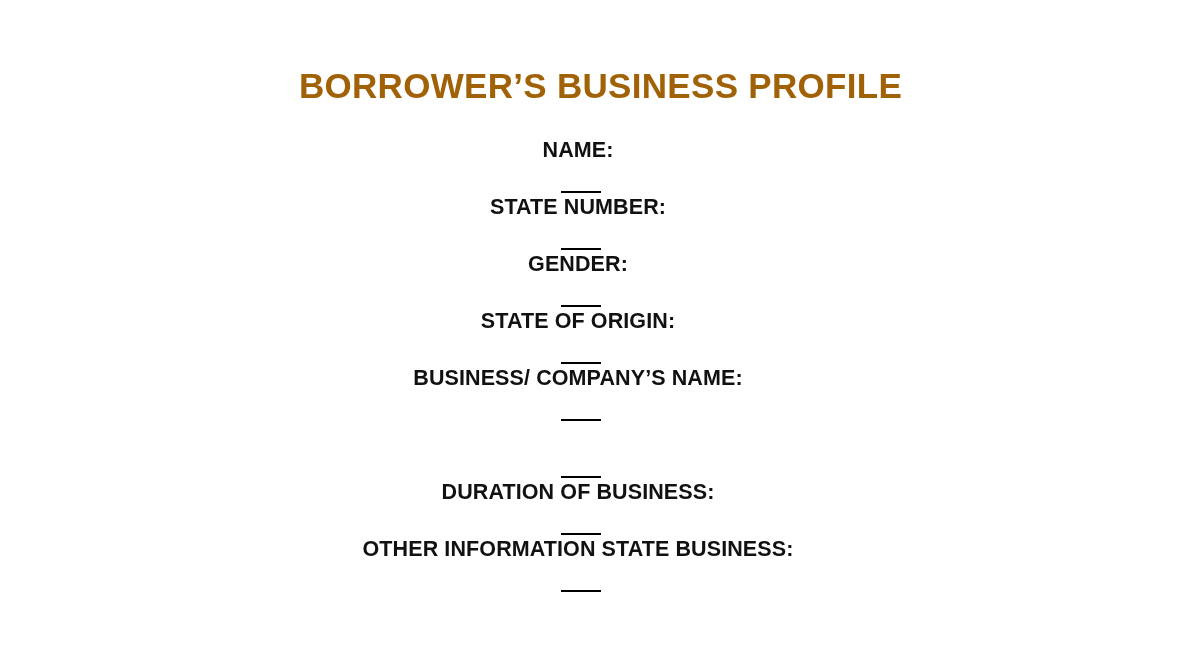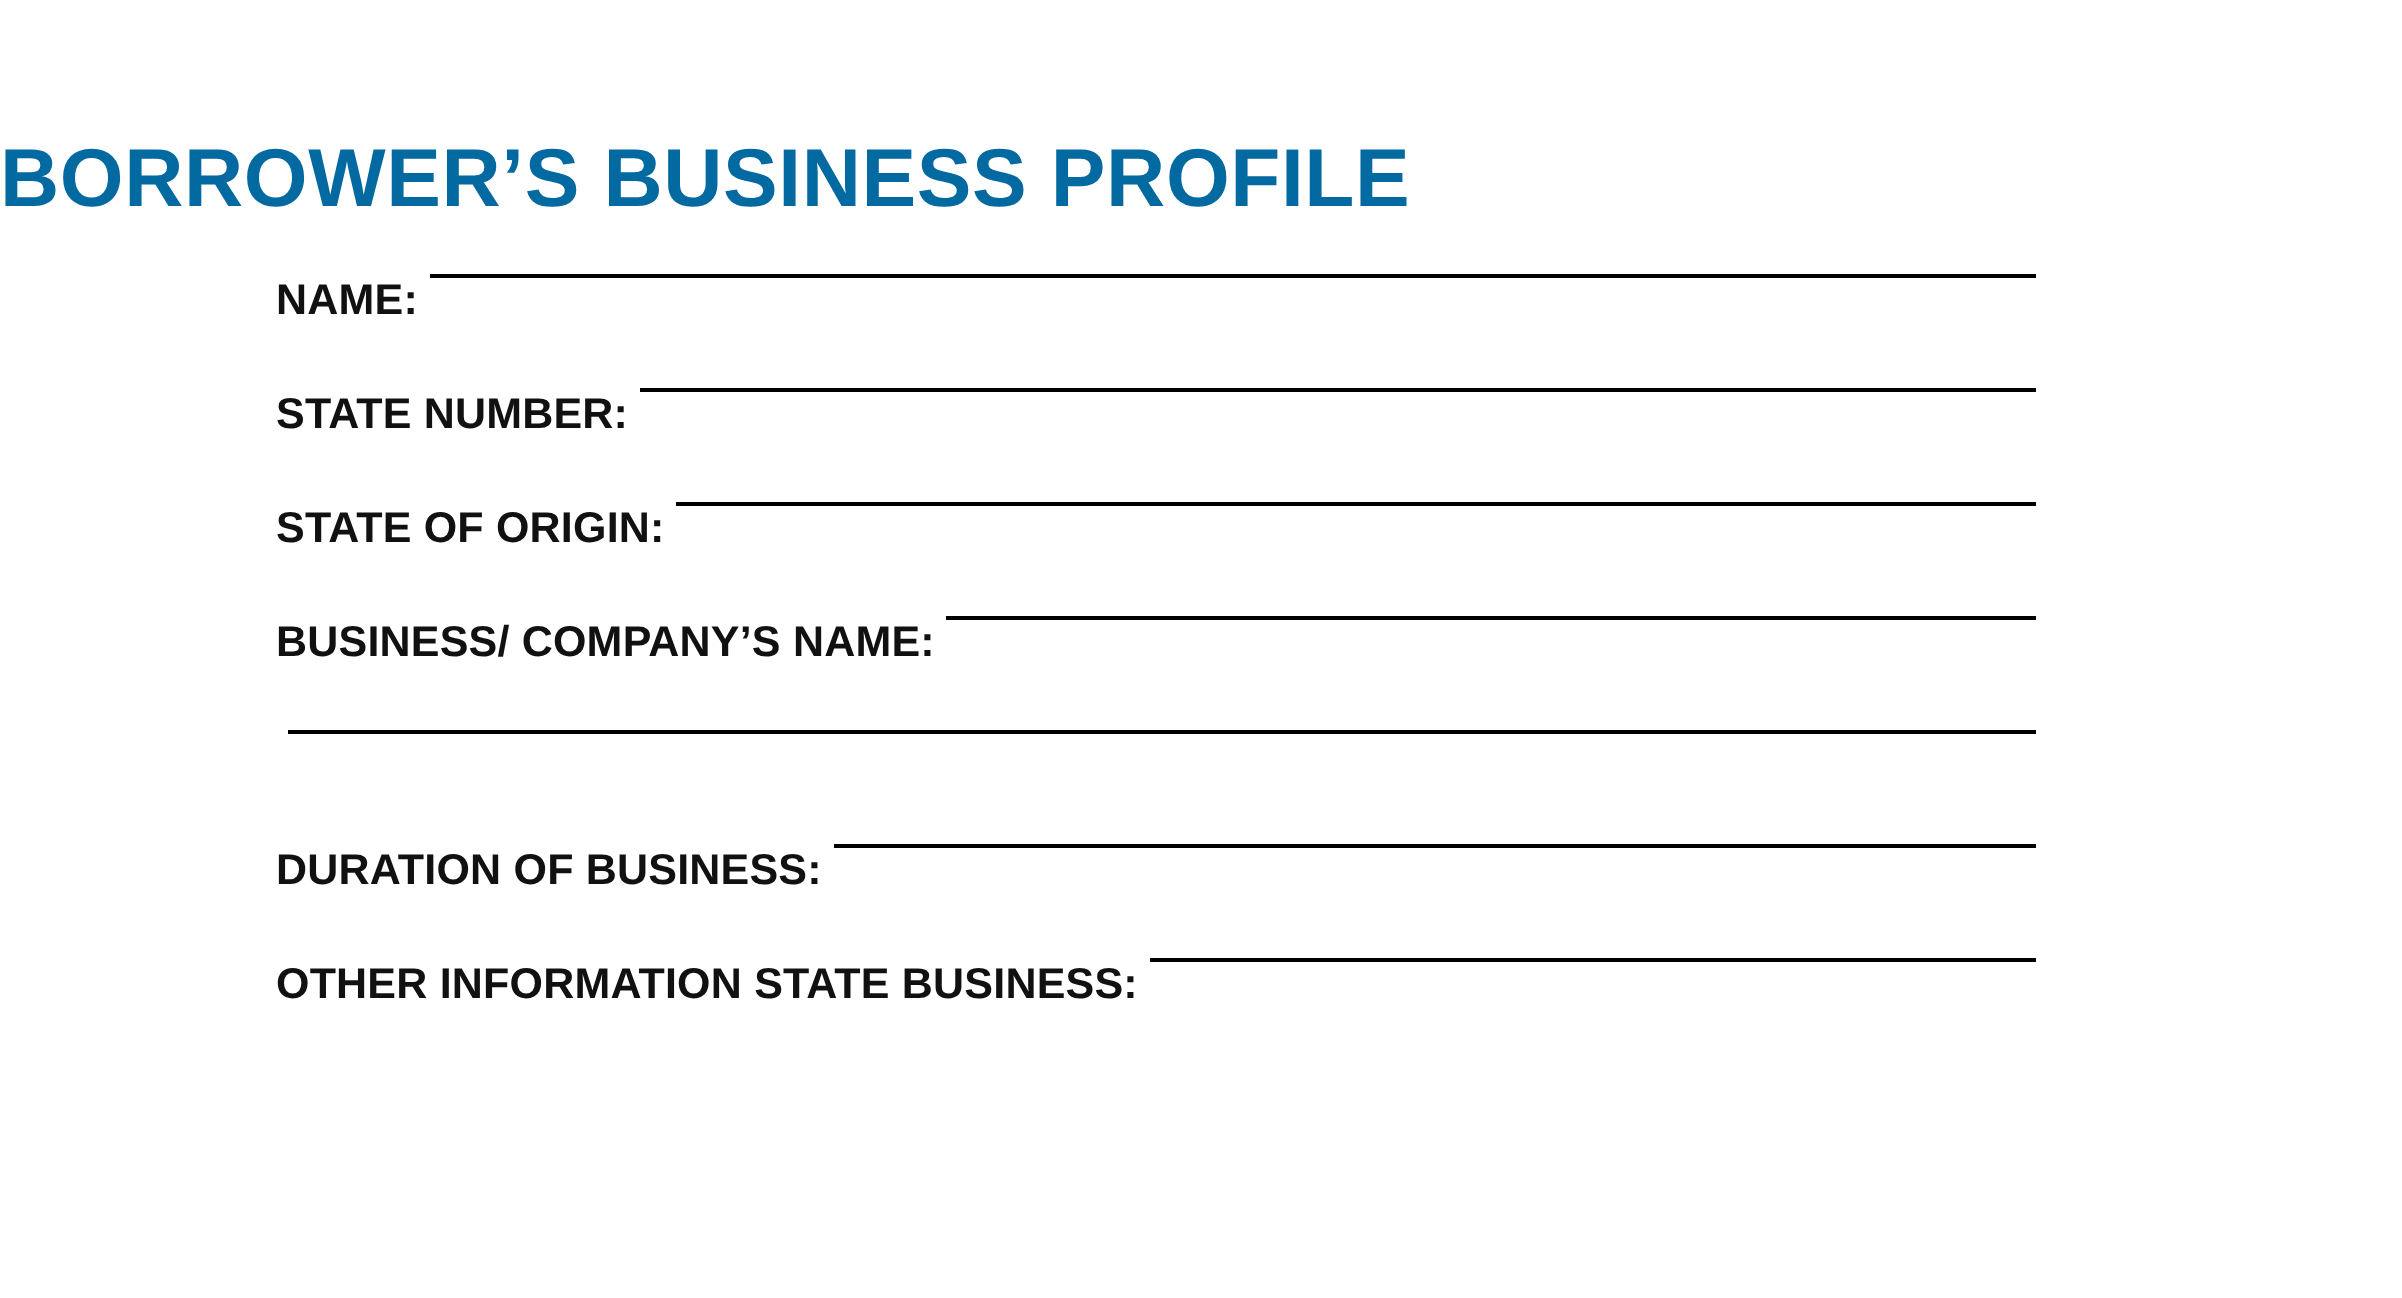--- a/index.html
+++ b/index.html
@@ -19,37 +19,38 @@
     width: 1201px;
     height: 649px;
     background: #ffffff;
     box-sizing: border-box;
   }
   .doc-title {
     position: absolute;
     top: 66px;
     left: 0;
     width: 1201px;
-    text-align: left;
-    font-size: 41px;
+    text-align: center;
+    font-size: 35px;
     font-weight: bold;
     letter-spacing: 0.3px;
-    color: #0369a1;
+    color: #a16207;
   }
   .fields {
     position: absolute;
     top: 138px;
     left: 138px;
     width: 880px;
   }
   .field-row {
     display: flex;
-    align-items: flex-start;
+    align-items: center;
     height: 57px;
     white-space: nowrap;
+    flex-direction: column;
   }
   .field-label {
     font-size: 21.5px;
     font-weight: bold;
     color: #111111;
     letter-spacing: 0.1px;
     flex: 0 0 auto;
   }
   .field-blank {
     flex: 1 1 auto;
@@ -73,20 +74,24 @@
     <div class="field-row">
       <span class="field-label">NAME:</span>
       <span class="field-blank"></span>
     </div>
 
     <div class="field-row">
       <span class="field-label">STATE NUMBER:</span>
       <span class="field-blank"></span>
     </div>
 
+    <div class="field-row">
+      <span class="field-label">GENDER:</span>
+      <span class="field-blank"></span>
+    </div>
 
     <div class="field-row">
       <span class="field-label">STATE OF ORIGIN:</span>
       <span class="field-blank"></span>
     </div>
 
 
     <div class="field-row">
       <span class="field-label">BUSINESS/ COMPANY’S NAME:</span>
       <span class="field-blank"></span>

